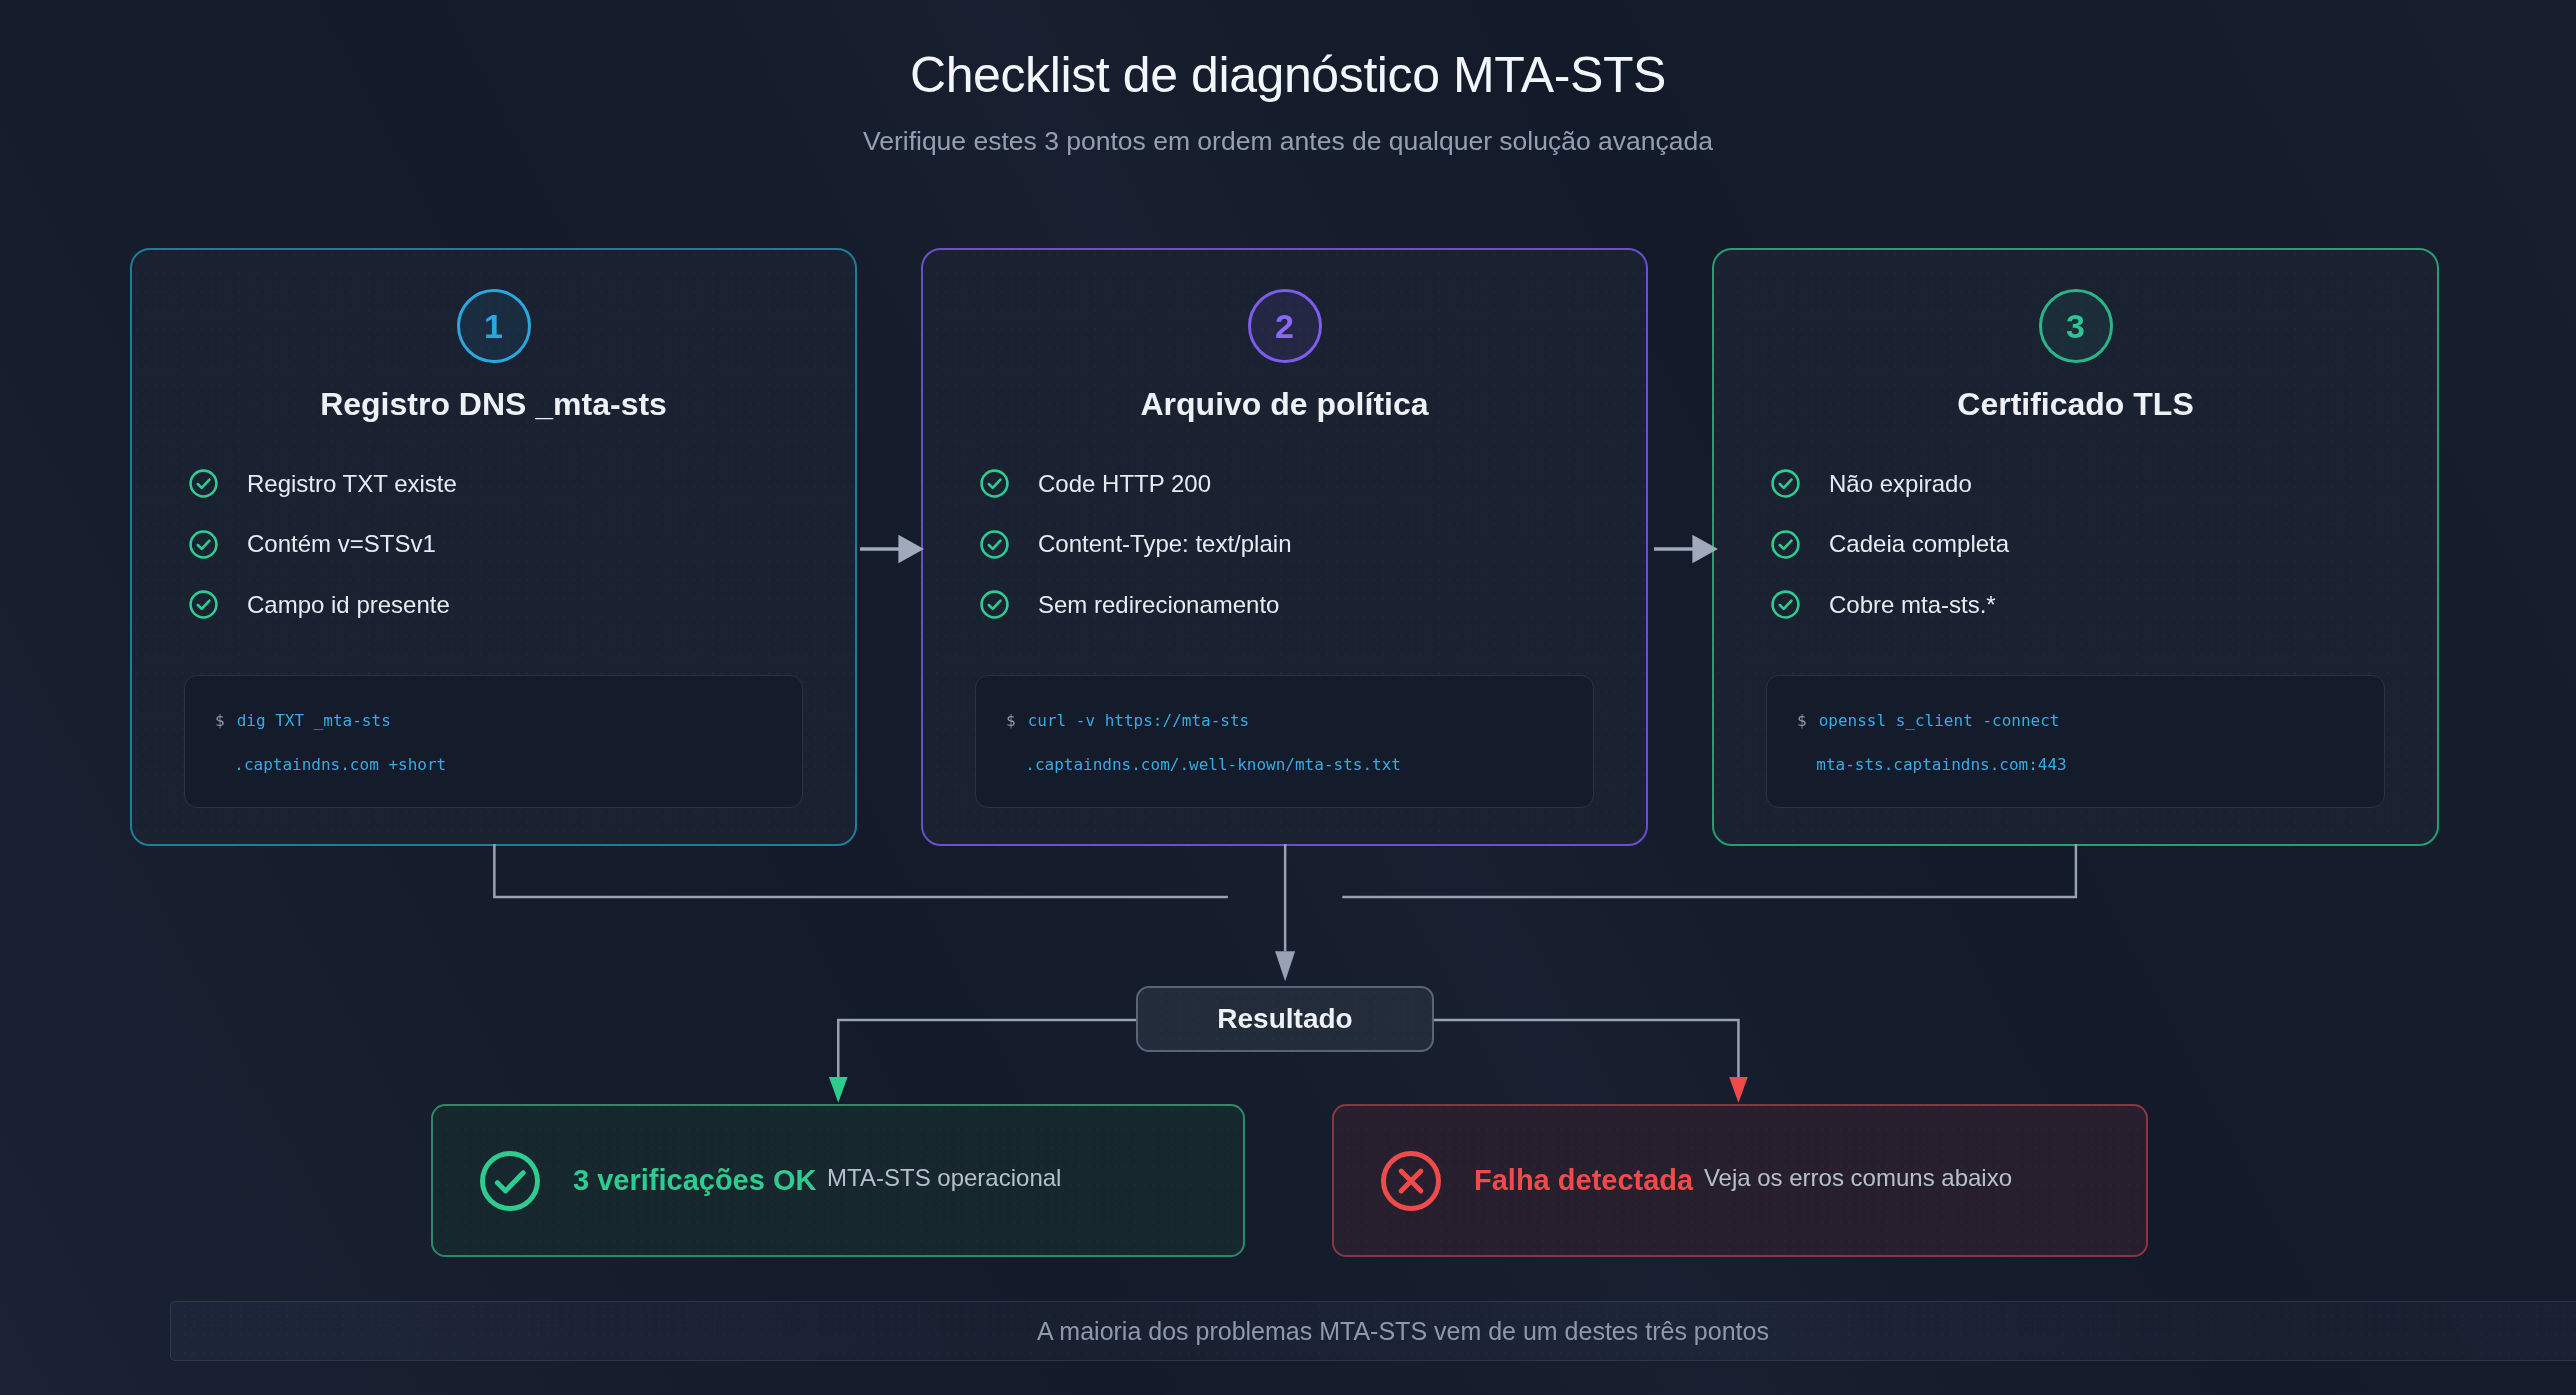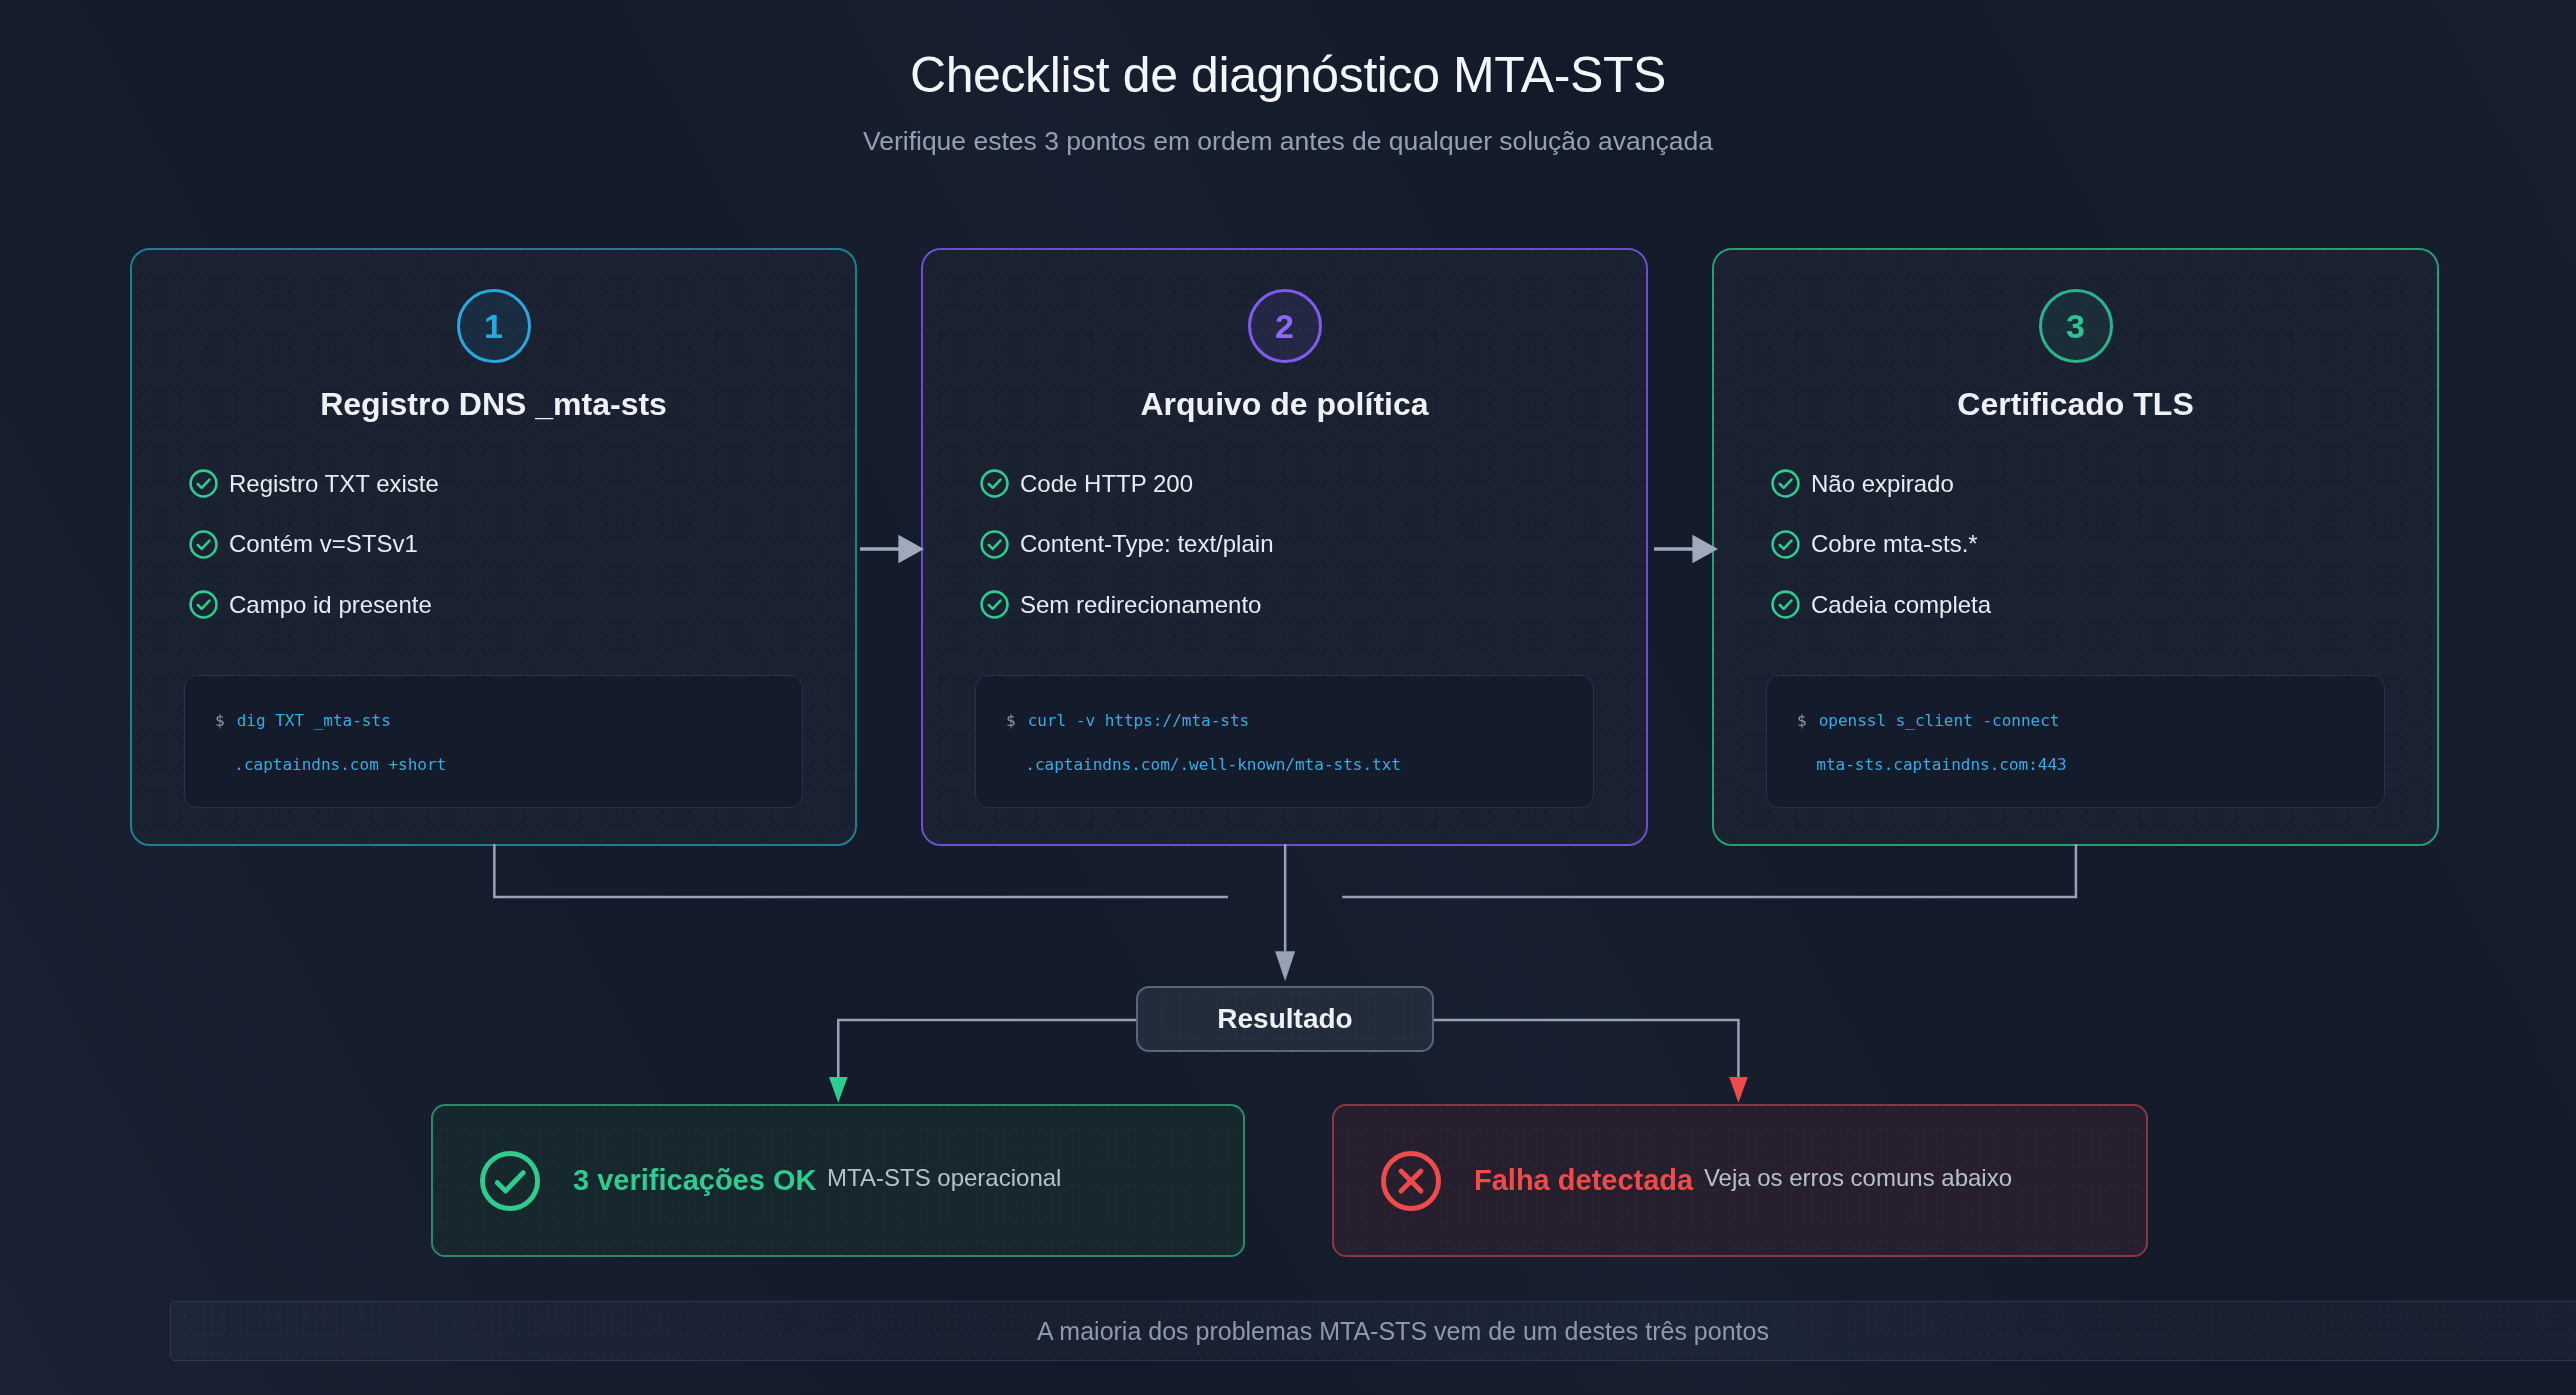--- a/index.html
+++ b/index.html
@@ -47,21 +47,21 @@
   .step-1 .badge{border-color:#2ba7e0;color:#2ba7e0;background:rgba(43,167,224,0.08);}
   .step-2 .badge{border-color:#7e5cf0;color:#8b68f5;background:rgba(126,92,240,0.10);}
   .step-3 .badge{border-color:#2bb488;color:#2fc493;background:rgba(43,180,136,0.08);}
 
   .card-title{
     position:absolute;top:136px;left:0;width:100%;margin:0;text-align:center;
     font-size:32px;font-weight:600;color:#eef2f7;
   }
 
   .checks{position:absolute;top:218px;left:56px;right:29px;margin:0;padding:0;list-style:none;}
-  .checks li{display:flex;align-items:center;gap:10px;margin-bottom:29px;height:31.5px;}
+  .checks li{display:flex;align-items:center;gap:28px;margin-bottom:29px;height:31.5px;}
   .check-icon{width:31px;height:31px;flex:0 0 auto;}
   .checks .check-label{font-size:24px;color:#e7ebf2;}
 
   .code{
     position:absolute;left:52px;right:52px;top:425px;height:133px;box-sizing:border-box;
     background-color:#141b2a;border:1.4px solid #273349;border-radius:13px;
     padding:23px 30px;
     font-family:"DejaVu Sans Mono", monospace;font-size:16px;line-height:44px;
     color:#38abe3;white-space:pre;overflow:hidden;
   }
@@ -191,28 +191,28 @@
             <circle cx="12" cy="12" r="10" fill="none" stroke="#2ecc8f" stroke-width="2"></circle>
             <path d="M7.6 12.4l3 3L16.6 9" fill="none" stroke="#2ecc8f" stroke-width="2" stroke-linecap="round" stroke-linejoin="round"></path>
           </svg>
           <span class="check-label">Não expirado</span>
         </li>
         <li>
           <svg class="check-icon" viewBox="0 0 24 24">
             <circle cx="12" cy="12" r="10" fill="none" stroke="#2ecc8f" stroke-width="2"></circle>
             <path d="M7.6 12.4l3 3L16.6 9" fill="none" stroke="#2ecc8f" stroke-width="2" stroke-linecap="round" stroke-linejoin="round"></path>
           </svg>
+          <span class="check-label">Cadeia completa</span>
+        </li>
+        <li>
+          <svg class="check-icon" viewBox="0 0 24 24">
+            <circle cx="12" cy="12" r="10" fill="none" stroke="#2ecc8f" stroke-width="2"></circle>
+            <path d="M7.6 12.4l3 3L16.6 9" fill="none" stroke="#2ecc8f" stroke-width="2" stroke-linecap="round" stroke-linejoin="round"></path>
+          </svg>
           <span class="check-label">Cobre mta-sts.*</span>
-        </li>
-        <li>
-          <svg class="check-icon" viewBox="0 0 24 24">
-            <circle cx="12" cy="12" r="10" fill="none" stroke="#2ecc8f" stroke-width="2"></circle>
-            <path d="M7.6 12.4l3 3L16.6 9" fill="none" stroke="#2ecc8f" stroke-width="2" stroke-linecap="round" stroke-linejoin="round"></path>
-          </svg>
-          <span class="check-label">Cadeia completa</span>
         </li>
       </ul>
       <div class="code"><span class="prompt">$</span><span>openssl s_client -connect</span>
 <span>  mta-sts.captaindns.com:443</span></div>
     </section>
   </div>
 
   <svg class="arrow-right" style="left:860px;" viewBox="0 0 90 62">
     <line x1="0" y1="31" x2="56" y2="31" stroke="#9fabbd" stroke-width="5"></line>
     <polygon points="54,11 54,51 90,31" fill="#9fabbd"></polygon>

